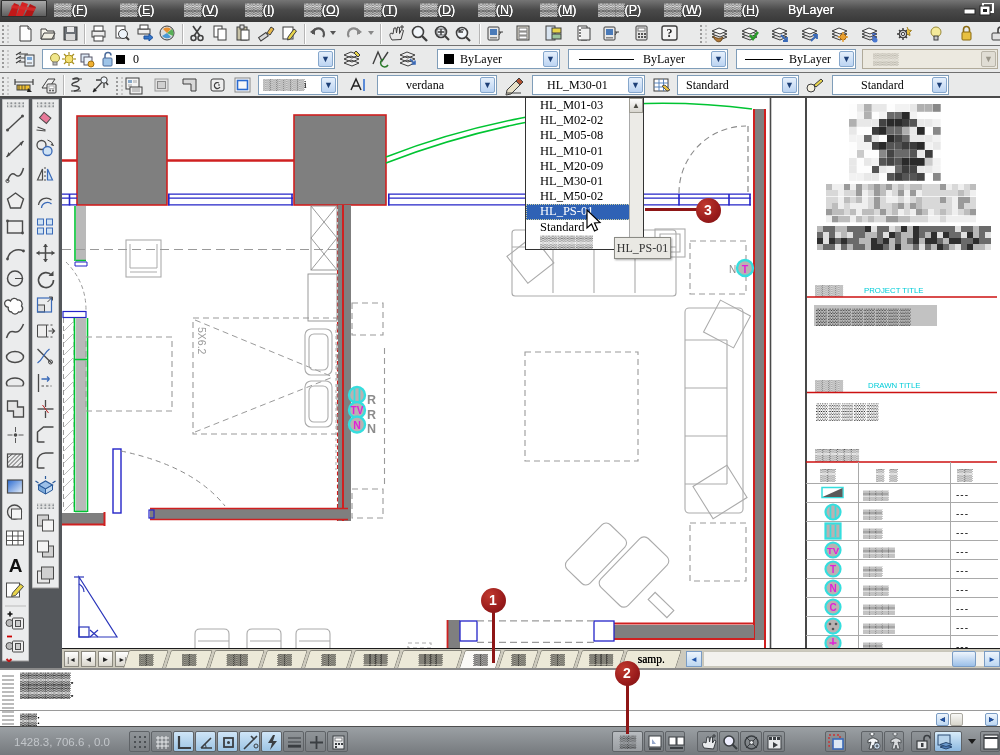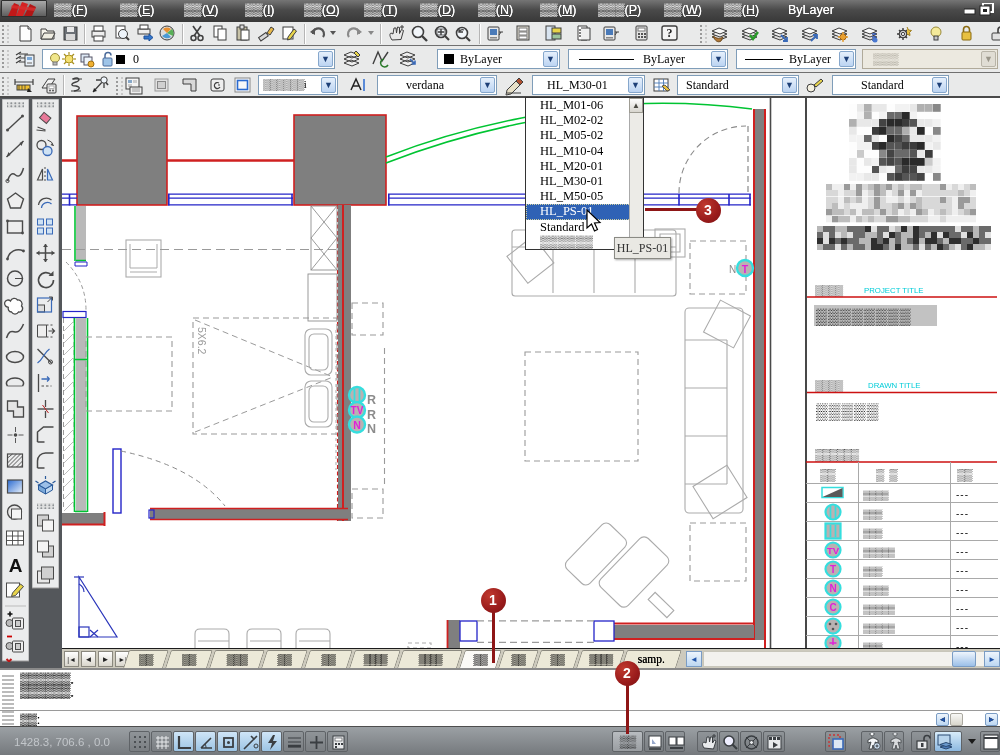--- a/index.html
+++ b/index.html
@@ -1213,27 +1213,27 @@
         <rect x="4" y="8" width="12" height="12" fill="#e8e8e8" stroke="#4a4a4a"></rect>
         <rect x="8" y="4" width="12" height="12" fill="#d0d0d0" stroke="#4a4a4a"></rect>
       </g>
       <g transform="translate(1.5,490)">
         <rect x="8" y="8" width="12" height="12" fill="#f8f8f8" stroke="#4a4a4a"></rect>
         <rect x="4" y="4" width="12" height="12" fill="#d4d4d4" stroke="#4a4a4a"></rect>
       </g>
     </svg>
   </div>
 <div id="ddl" class="ab">
-    <div class="it">HL_M01-06</div>
+    <div class="it">HL_M01-03</div>
     <div class="it">HL_M02-02</div>
-    <div class="it">HL_M05-02</div>
-    <div class="it">HL_M10-04</div>
-    <div class="it">HL_M20-01</div>
+    <div class="it">HL_M05-08</div>
+    <div class="it">HL_M10-01</div>
+    <div class="it">HL_M20-09</div>
     <div class="it">HL_M30-01</div>
-    <div class="it">HL_M50-05</div>
+    <div class="it">HL_M50-02</div>
     <div class="it hi">HL_PS-01</div>
     <div class="it">Standard</div>
     <div class="it">▒▒▒▒▒▒</div>
     <div id="ddsb">
       <div id="ddup">▲</div>
     </div>
   </div>
 <div id="tooltip" class="ab">HL_PS-01</div>
 <svg class="ab" style="left:585px;top:209px;z-index:45" width="20" height="26" viewBox="0 0 20 26">
 <path d="M2 1 L2 19 L6.5 15 L9.5 22 L12.5 20.5 L9.5 14 L15 13.5 Z" fill="#fff" stroke="#000" stroke-width="1.2"></path>

